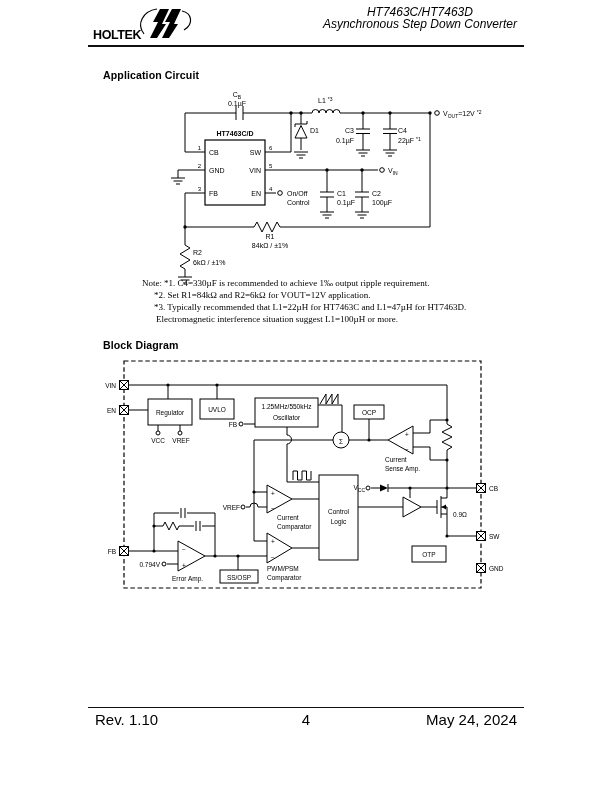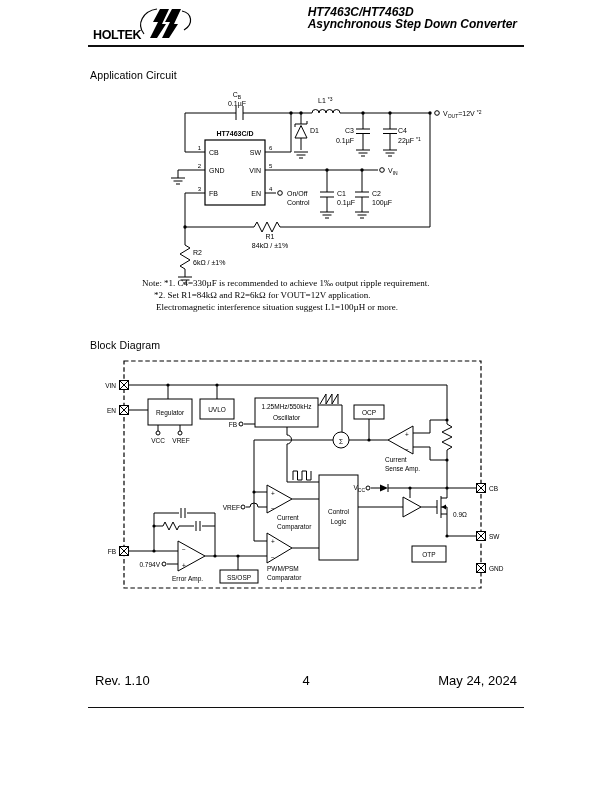--- a/index.html
+++ b/index.html
@@ -1,30 +1,30 @@
 <!DOCTYPE html>
 <html><head>
 <meta charset="utf-8">
 <style>
   html,body{margin:0;padding:0;background:#888}
   .page{position:relative;width:612px;height:792px;background:#fff;font-family:"Liberation Sans",sans-serif;color:#000;overflow:hidden;margin:0 auto}
-  .title-block{position:absolute;top:6px;right:95px;text-align:left;font-style:italic;font-weight:bold;font-size:12px;line-height:12px}
+  .title-block{position:absolute;top:6px;right:95px;text-align:center;font-style:italic;font-weight:normal;font-size:12px;line-height:12px}
   .title-block div{white-space:nowrap}
   .rule-thick{position:absolute;left:88px;top:45px;width:436px;height:2.4px;background:#101010}
   .rule-thin{position:absolute;left:88px;top:707px;width:436px;height:1.1px;background:#101010}
-  .sec-heading{position:absolute;left:90px;font-weight:normal;font-size:10.6px;letter-spacing:.1px}
+  .sec-heading{position:absolute;left:103px;font-weight:bold;font-size:10.6px;letter-spacing:.1px}
   #h-app{top:69px}
   #h-blk{top:339px}
   .notes{position:absolute;left:142px;top:277px;width:410px;font-family:Liberation Serif, serif;font-size:9px;line-height:12px}
   .notes .row{white-space:nowrap}
   .notes .row1{display:flex}
   .notes .prefix{width:22px;flex:0 0 22px}
   .notes .ind1{margin-left:12px}
   .notes .ind2{margin-left:14px}
-  .footer-item{position:absolute;top:673px;font-size:13px}
+  .footer-item{position:absolute;top:711px;font-size:15px}
   #f-rev{left:95px}
   #f-page{left:0;width:612px;text-align:center}
   #f-date{right:95px}
   svg{position:absolute}
   svg text{font-family:"Liberation Sans",sans-serif;fill:#000;font-size:7px;stroke:none}
   svg.bd text{font-size:6.5px}
   .b{font-weight:bold}
   .s5{font-size:5px}
   .s6{font-size:6px}
   .s7{font-size:7px}
@@ -155,20 +155,21 @@
     <text x="193" y="255">R2</text>
     <text x="193" y="265">6kΩ / ±1%</text>
   </svg>
 
   <div class="notes">
     <div class="row row1">
         <span class="prefix">Note:</span>
         <span>*1. C4=330µF is recommended to achieve 1‰ output ripple requirement.</span>
       </div>
     <div class="row ind1">*2. Set R1=84kΩ and R2=6kΩ for VOUT=12V application.</div>
+    <div class="row ind1">*3. Typically recommended that L1=22µH for HT7463C and L1=47µH for HT7463D.</div>
     <div class="row ind2">Electromagnetic interference situation suggest L1=100µH or more.</div>
   </div>
 
   <svg class="bd" style="left:95px;top:355px" width="420" height="240" viewBox="95 355 420 240">
     <rect class="dash" x="124" y="361" width="357" height="227"></rect>
 
     <path class="w" d="
       M128.5,385 H447
       M168,385 V399  M217,385 V399
       M128.5,410 H148

